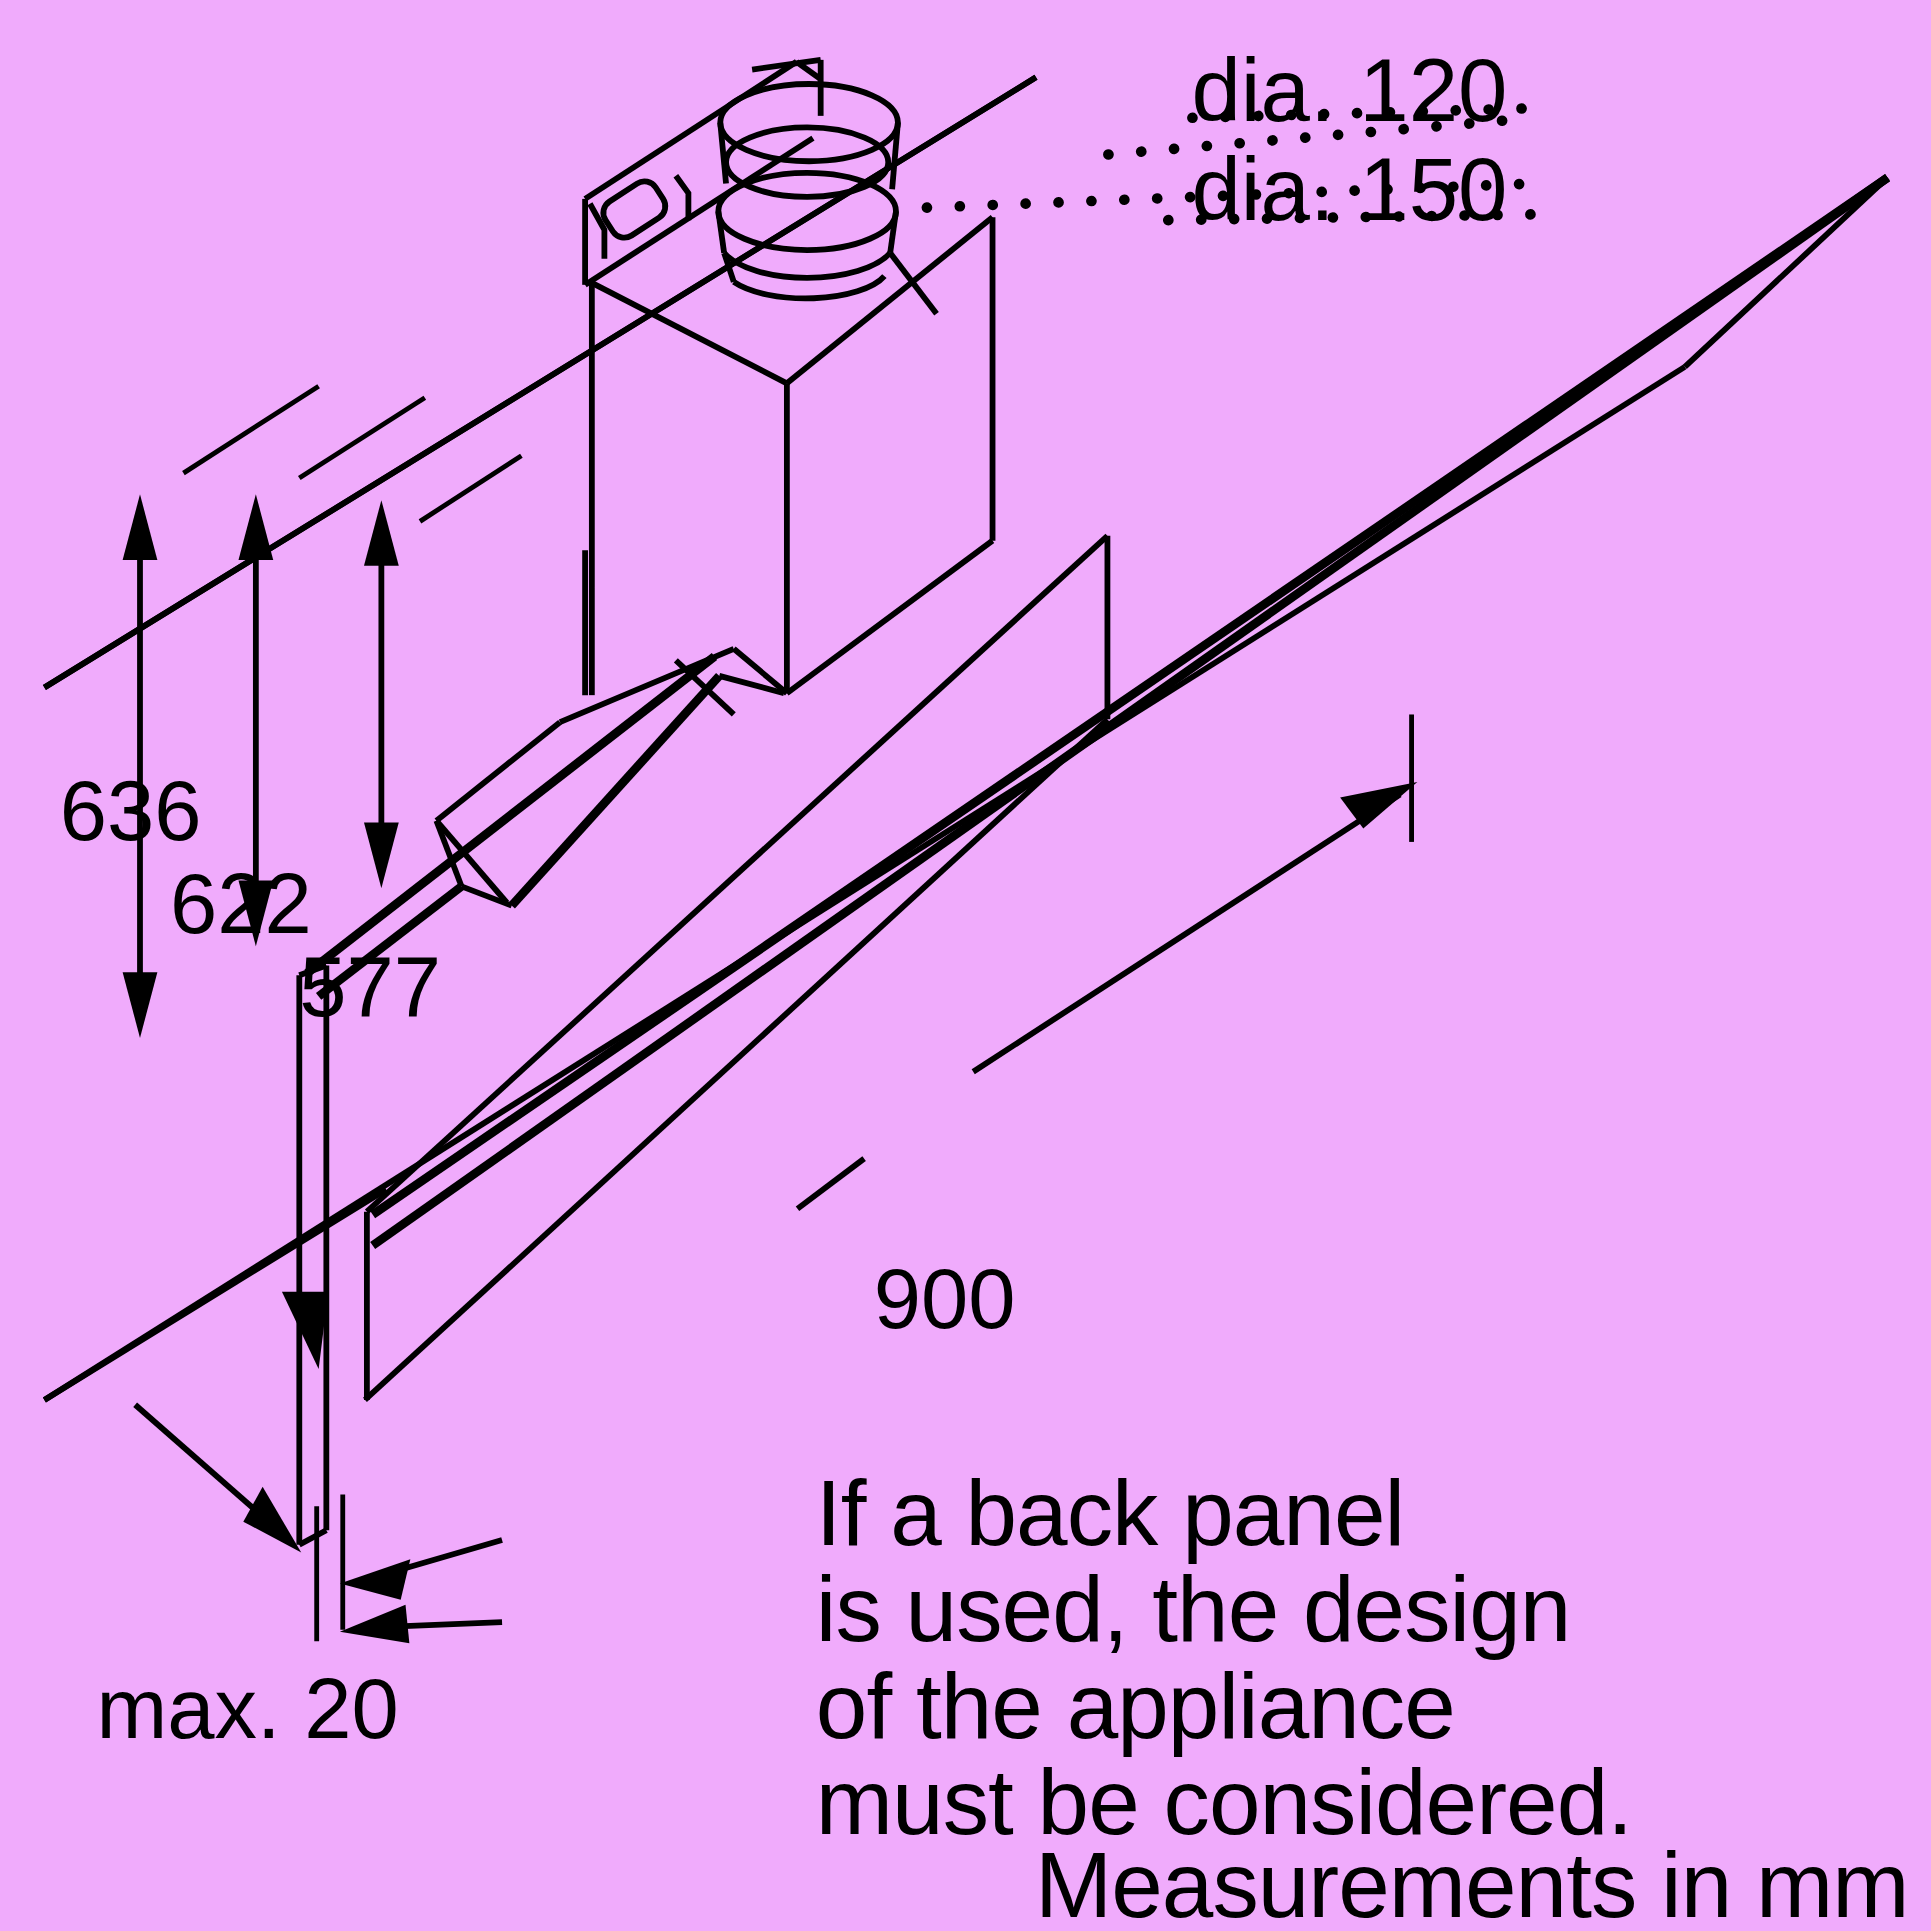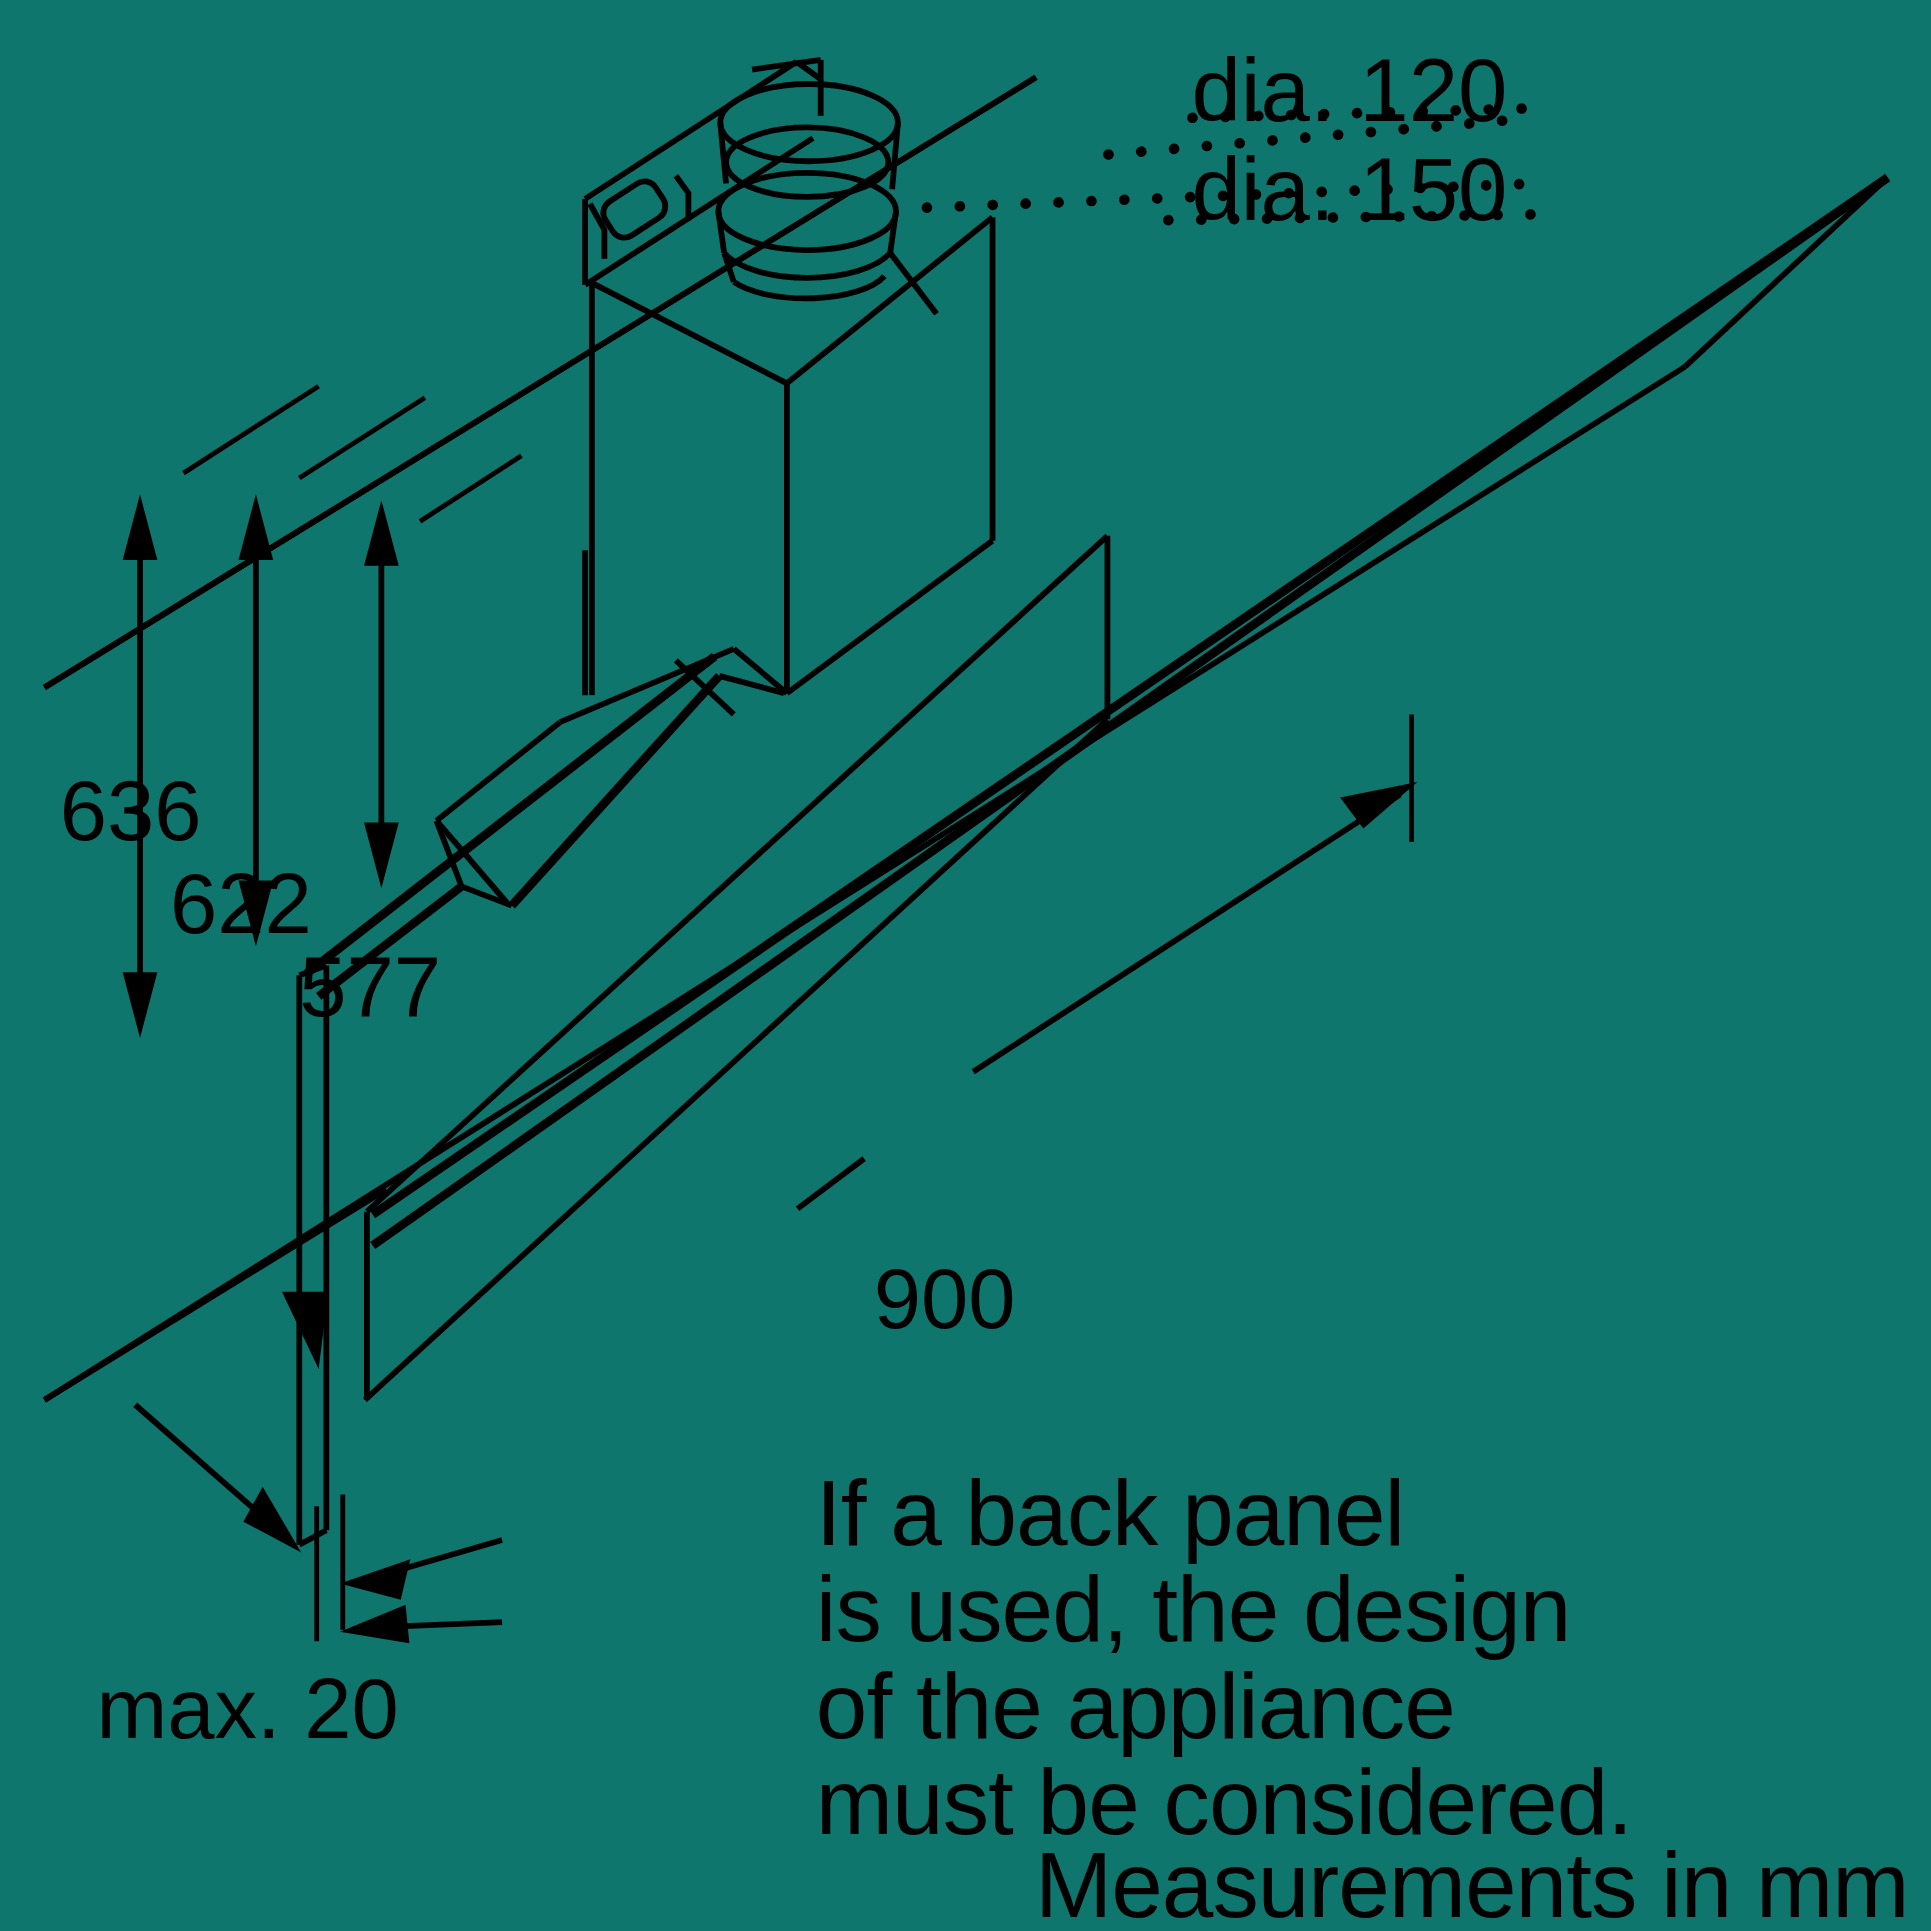--- a/index.html
+++ b/index.html
@@ -11,21 +11,21 @@
   body {
     width: 1931px;
     height: 1931px;
     overflow: hidden;
     font-family: "Liberation Sans", sans-serif;
   }
   #stage {
     position: relative;
     width: 1931px;
     height: 1931px;
-    background: #0f766e;
+    background: #f0abfc;
   }
   svg#drawing {
     position: absolute;
     left: 0;
     top: 0;
     width: 1931px;
     height: 1931px;
     display: block;
   }
   .ln {

